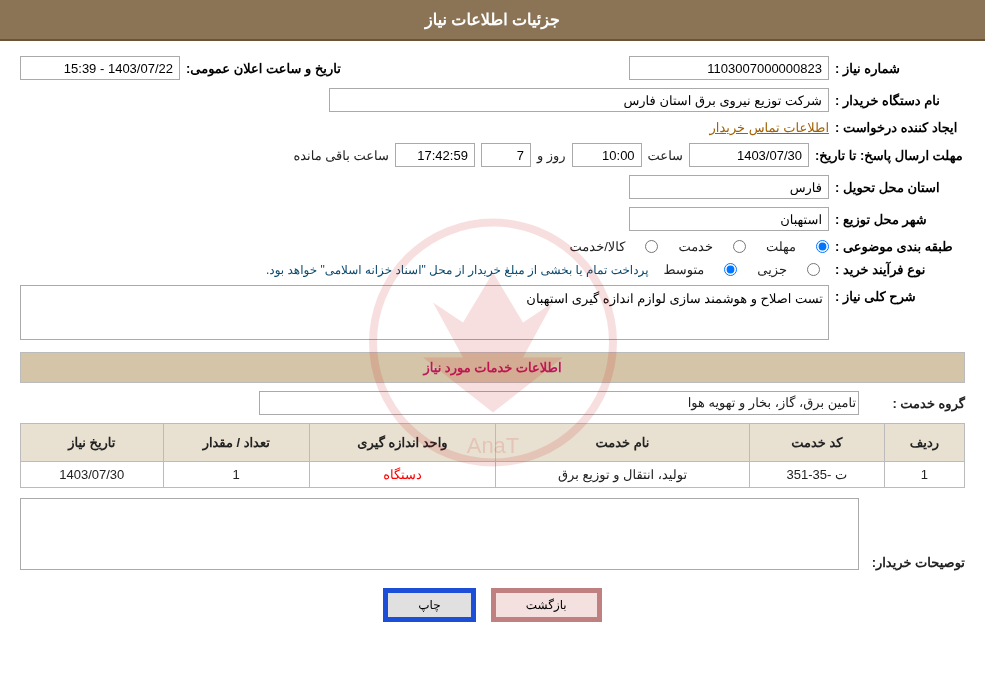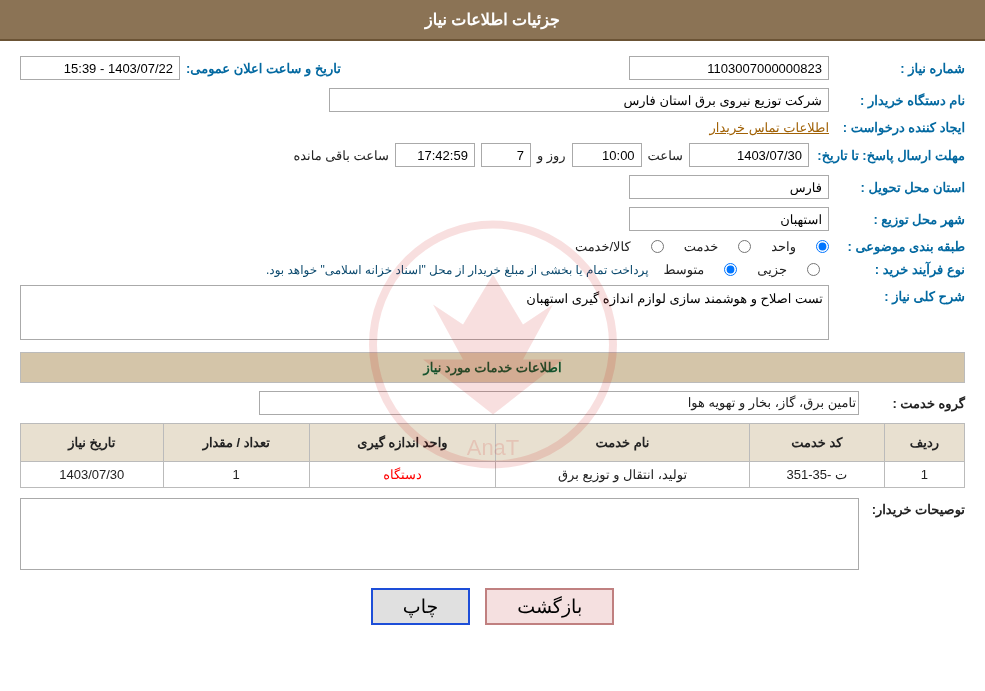--- a/index.html
+++ b/index.html
@@ -28,25 +28,25 @@
     .content {
       padding: 15px 20px;
     }
     .form-row {
       display: flex;
       align-items: center;
       margin-bottom: 8px;
       gap: 6px;
     }
     .label {
-      color: #0369a1;
+      color: #000000;
       font-weight: bold;
       white-space: nowrap;
       min-width: 130px;
-      text-align: right;
+      text-align: left;
     }
     .label-sm {
       min-width: 80px;
     }
     .input-box {
       border: 1px solid #aaa;
       background: #fff;
       padding: 3px 6px;
       height: 24px;
       font-family: Tahoma, Arial, sans-serif;
@@ -56,21 +56,21 @@
     .input-med {
       width: 200px;
     }
     .link-blue {
       color: #a16207;
       text-decoration: underline;
       cursor: pointer;
     }
     .section-title {
       background: #d4c5a9;
-      color: #14532d;
+      color: #be185d;
       font-weight: bold;
       text-align: center;
       padding: 7px 10px;
       margin: 12px 0 8px 0;
       border: 1px solid #bbb;
     }
     .radio-group {
       display: flex;
       gap: 20px;
       align-items: center;
@@ -133,21 +133,21 @@
       border: 1px solid #bbb;
       padding: 5px 8px;
       text-align: center;
       background: #fff;
     }
     td.red-text {
       color: red;
     }
     .buyer-notes-row {
       display: flex;
-      align-items: flex-start;
+      align-items: flex-end;
       gap: 6px;
       margin-top: 10px;
     }
     .buyer-notes-label {
       font-weight: bold;
       min-width: 100px;
       text-align: right;
       padding-top: 4px;
     }
     .buyer-notes-box {
@@ -162,24 +162,24 @@
       background: #fff;
     }
     .btn-row {
       display: flex;
       justify-content: center;
       gap: 15px;
       margin: 18px 0 10px 0;
     }
     .btn {
       padding: 5px 30px;
-      font-size: 19px;
+      font-size: 12px;
       font-family: Tahoma, Arial, sans-serif;
       cursor: pointer;
-      border: 2px solid #1d4ed8;
+      border: 5px solid #1d4ed8;
       background: #e8e8e8;
     }
     .btn-print {
       background: #e0e0e0;
     }
     .btn-back {
       background: #f5e0e0;
       border-color: #c08080;
     }
     .watermark-container {
@@ -259,21 +259,21 @@
     <div class="form-row">
       <span class="label">شهر محل توزیع :</span>
       <input class="input-box" type="text" value="استهبان" style="width: 200px;" readonly="">
     </div>
 
     <div class="form-row">
       <span class="label">طبقه بندی موضوعی :</span>
       <div class="radio-group">
         <div class="radio-item">
           <input type="radio" name="category" checked="" style="">
-          <span>واحد</span>
+          <span>مهلت</span>
         </div>
         <div class="radio-item">
           <input type="radio" name="category" style="">
           <span>خدمت</span>
         </div>
         <div class="radio-item">
           <input type="radio" name="category" style="">
           <span>کالا/خدمت</span>
         </div>
       </div>

